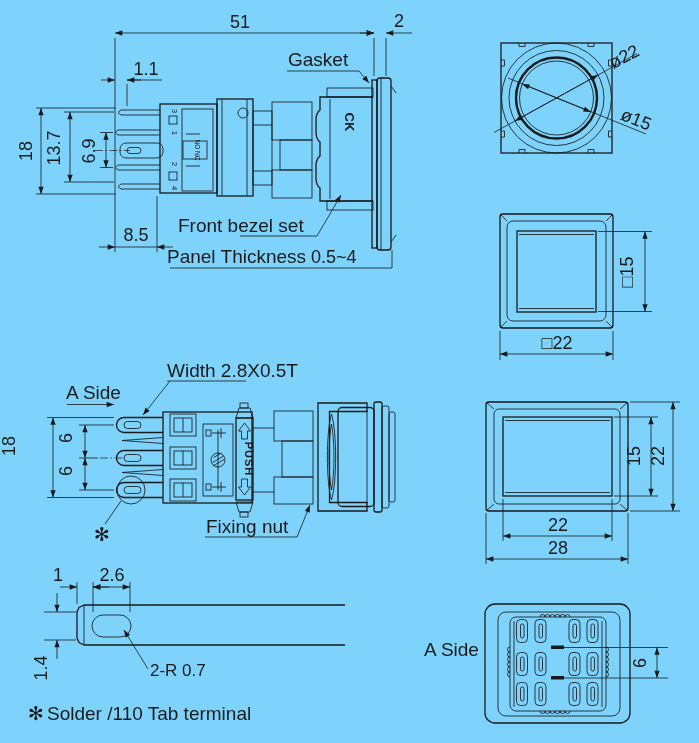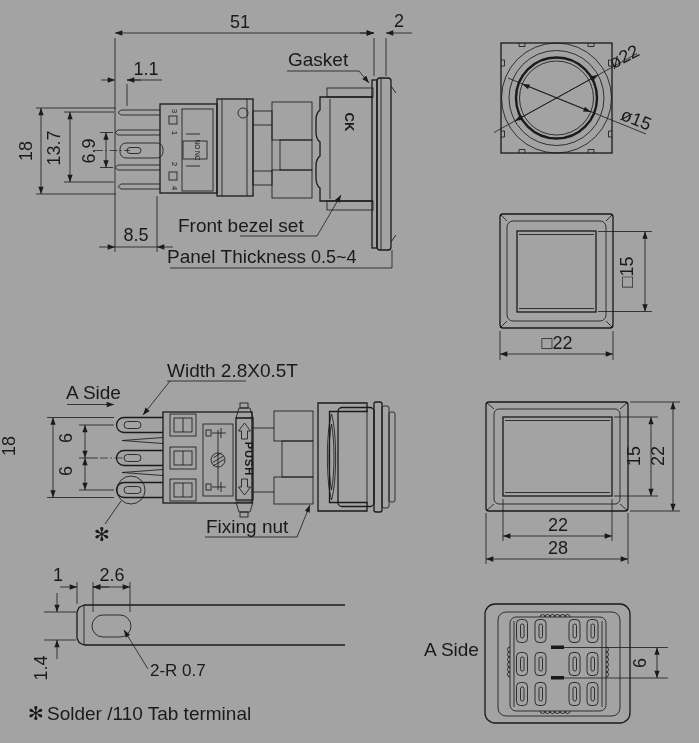--- a/index.html
+++ b/index.html
@@ -1,16 +1,16 @@
 <!DOCTYPE html>
 <html><head>
 <meta charset="utf-8">
 <style>
   html,body{margin:0;padding:0;background:#fff;}
-  .stage{position:relative;width:699px;height:743px;background:#a3a3a3;overflow:hidden;}
+  .stage{position:relative;width:699px;height:743px;background:#7dd3fc;overflow:hidden;}
   svg{display:block;}
   .ol{fill:none;stroke:#1a1a1a;stroke-width:1.3;stroke-linejoin:miter;stroke-linecap:butt;}
   .tl{fill:none;stroke:#1a1a1a;stroke-width:0.85;}
   .dl{fill:none;stroke:#1a1a1a;stroke-width:0.8;}
   .cl{fill:none;stroke:#1a1a1a;stroke-width:0.7;stroke-dasharray:8 2.5 1.5 2.5;}
   .fillk{fill:#1a1a1a;stroke:none;}
   text{font-family:"Liberation Sans","DejaVu Sans",sans-serif;fill:#1a1a1a;}
   .t19{font-size:19px;}
   .t18{font-size:18px;}
   .t17{font-size:17px;}

